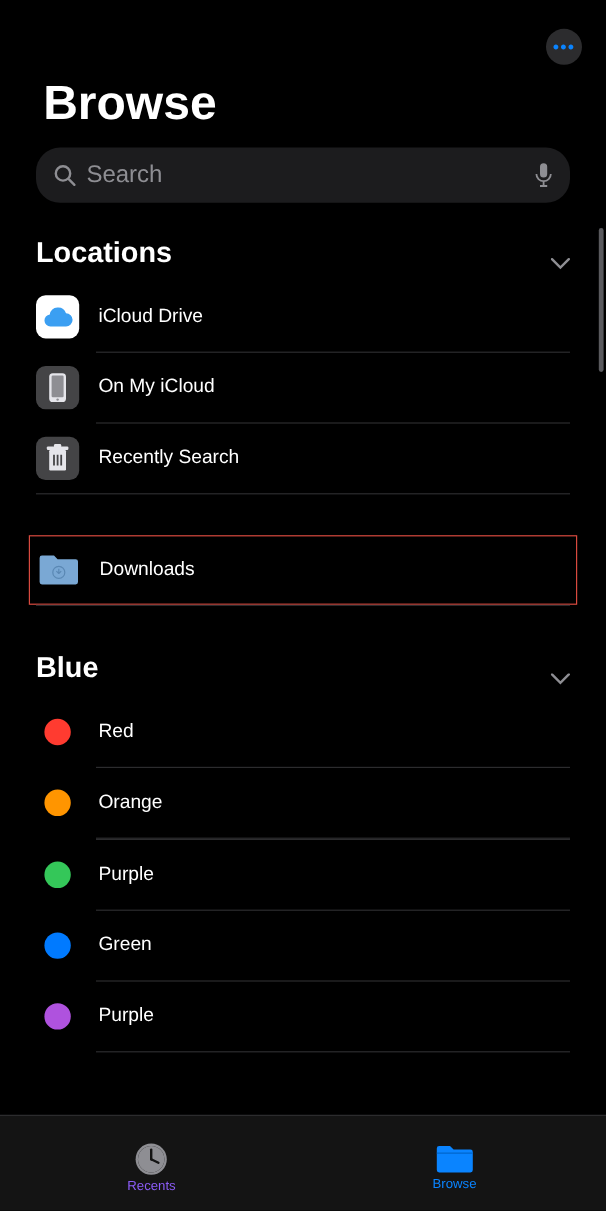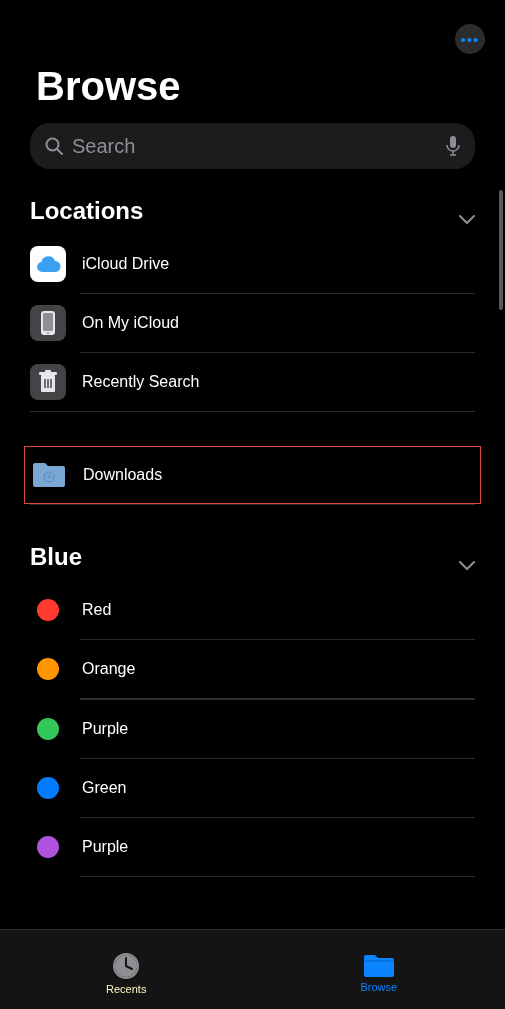--- a/index.html
+++ b/index.html
@@ -146,21 +146,21 @@
       flex-direction: column;
       align-items: center;
       justify-content: center;
       gap: 2px;
       padding-top: 6px;
       cursor: pointer;
     }
     .tab-label {
       font-size: 11px;
     }
-    .tab-inactive { color: #fef9c3; }
+    .tab-inactive { color: #8b5cf6; }
     .tab-active { color: #0a84ff; }
     .scrollbar-thumb {
       position: absolute;
       right: 2px;
       top: 190px;
       width: 4px;
       height: 120px;
       background: #5a5a5e;
       border-radius: 2px;
     }

